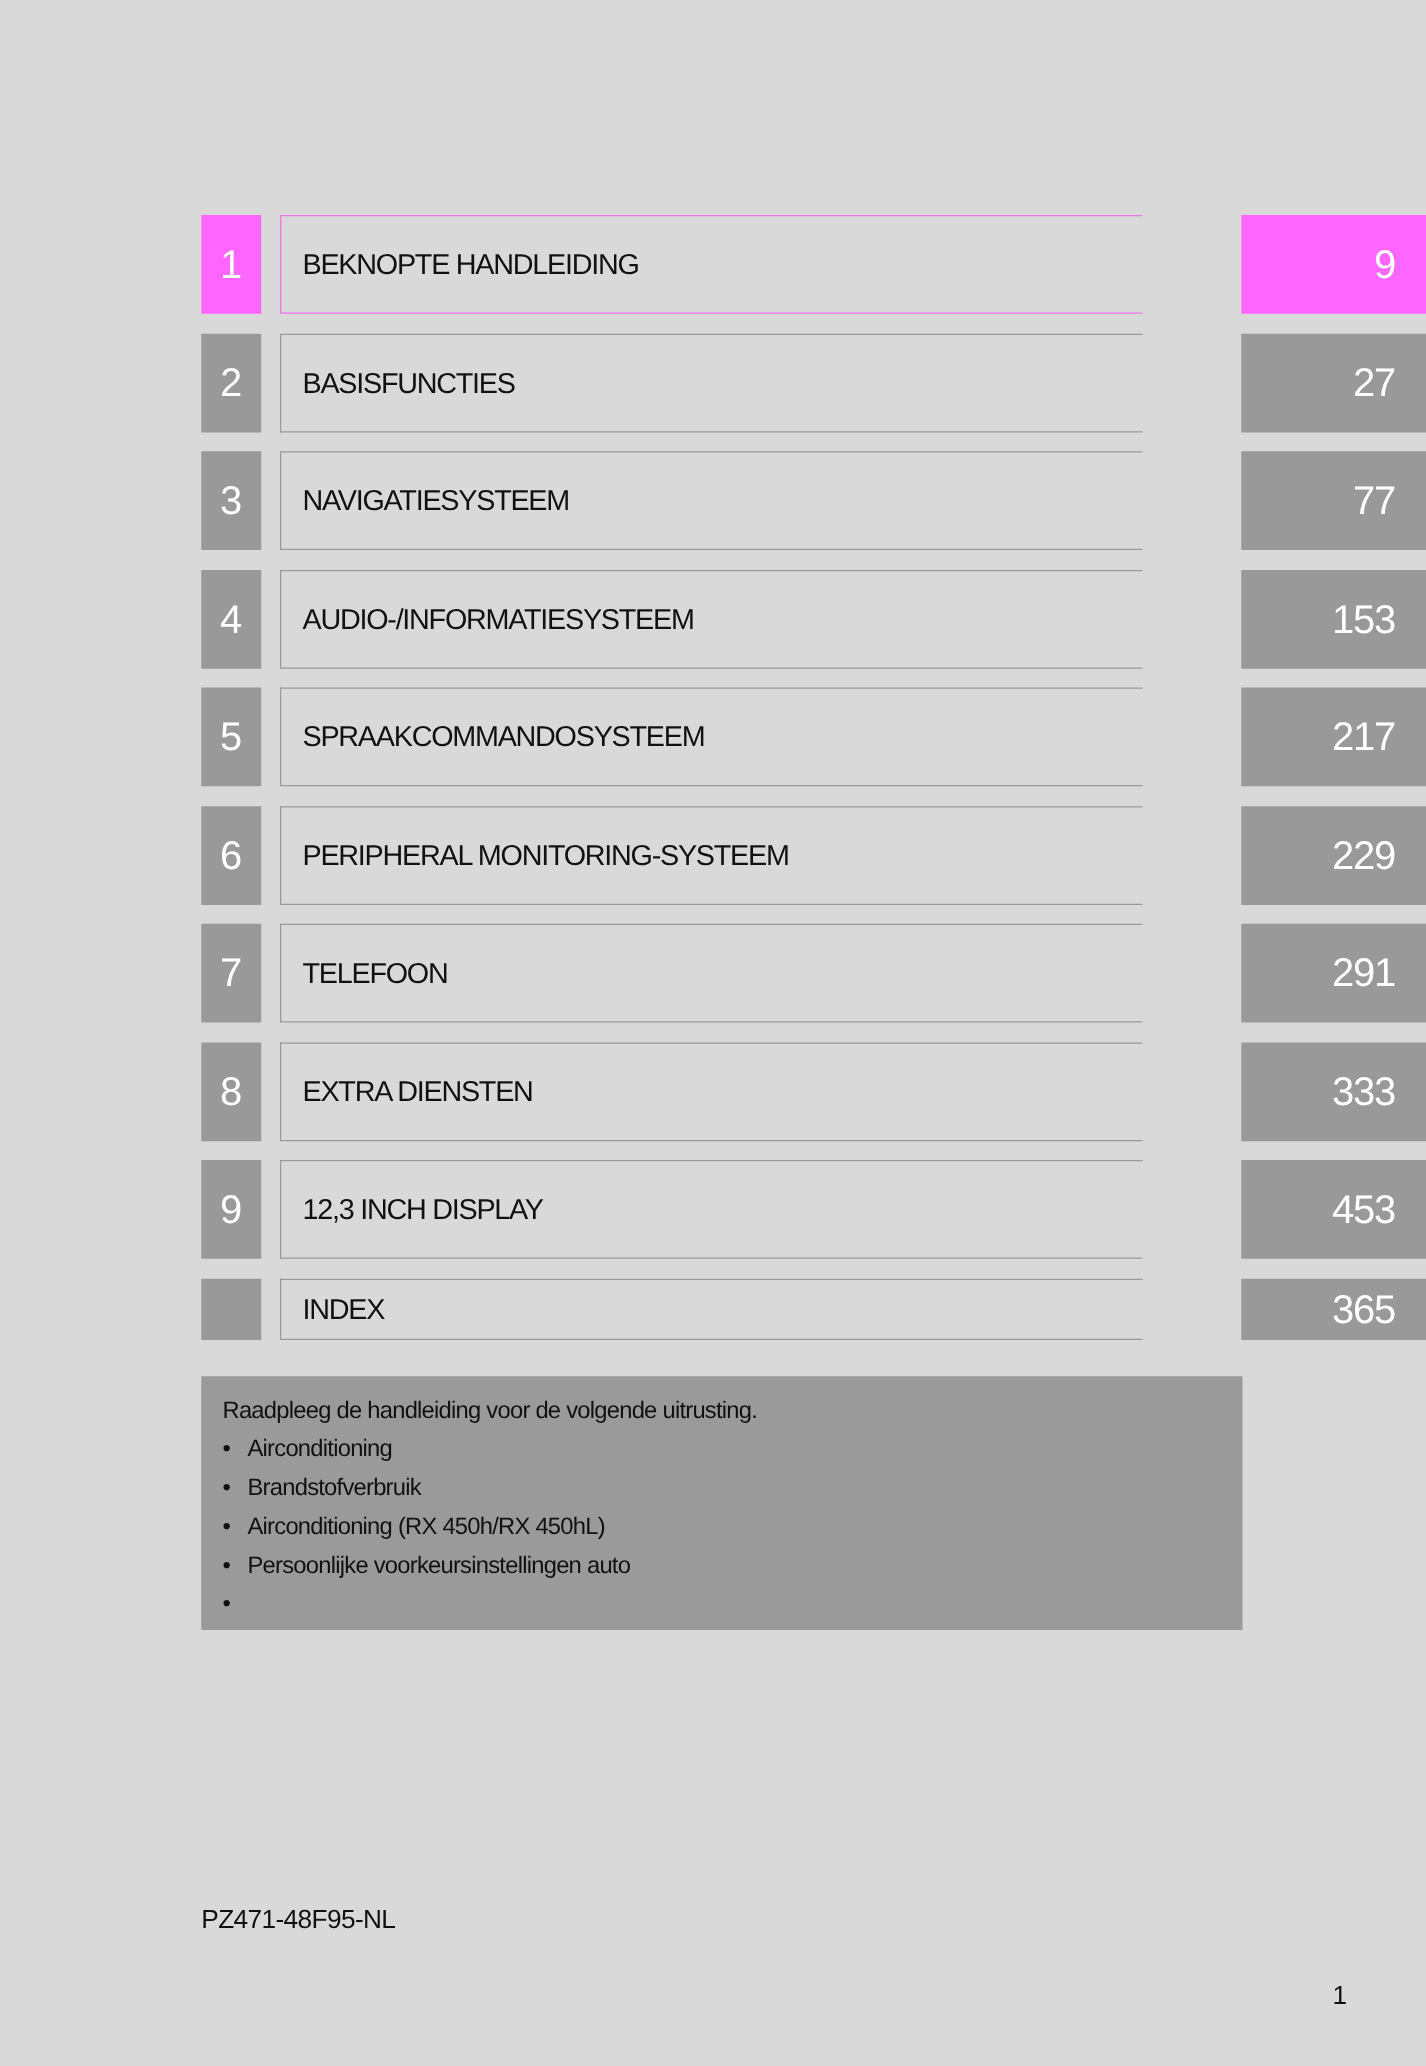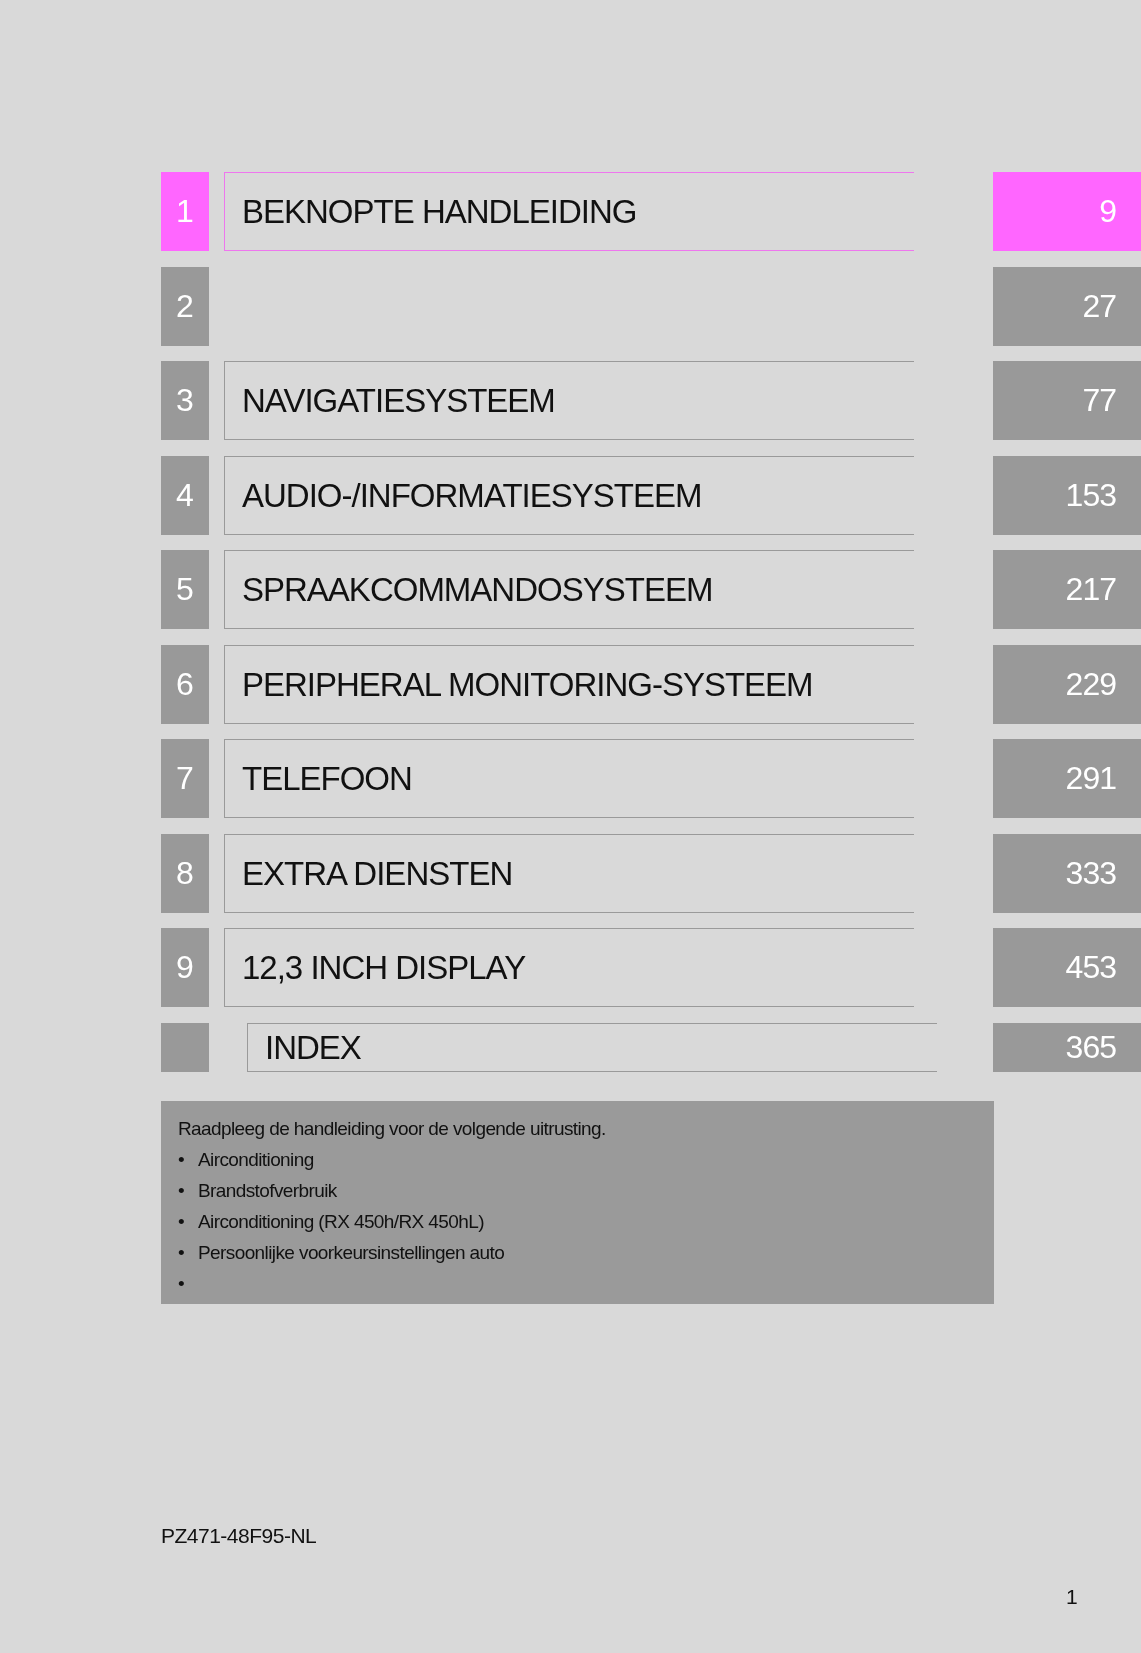--- a/index.html
+++ b/index.html
@@ -9,32 +9,32 @@
   }
   .toc-row { position:absolute; left:161px; width:980px; height:79px; }
   .num-box {
     position:absolute; left:0; top:0; width:48px; height:79px; background:#999999;
     color:#fff; font-size:32px; display:flex; align-items:center; justify-content:center;
   }
   .title-box {
     position:absolute; left:63px; top:0; width:690px; height:79px; box-sizing:border-box;
     border:1.5px solid #9a9a9a; border-right:none; background:#d9d9d9;
     display:flex; align-items:center; padding-left:17px;
-    font-size:33px; letter-spacing:-1px; color:#111;
+    font-size:23px; letter-spacing:-1px; color:#111;
   }
   .page-box {
     position:absolute; left:832px; top:0; width:148px; height:79px; background:#999999;
     color:#fff; font-size:32px; display:flex; align-items:center; justify-content:flex-end;
     padding-right:25px; box-sizing:border-box; letter-spacing:-1px;
   }
   .toc-row.active .num-box, .toc-row.active .page-box { background:#ff66ff; }
   .toc-row.active .title-box { border-color:#ee77ee; border-width:1.5px; }
   .toc-row.index { height:49px; }
   .toc-row.index .num-box, .toc-row.index .page-box { height:49px; }
-  .toc-row.index .title-box { height:49px;margin-left:23px; }
+  .toc-row.index .title-box { height:49px; }
 
   .info-box {
     position:absolute; left:161px; top:1101px; width:833px; height:203px; background:#9a9a9a;
     box-sizing:border-box; padding:12px 0 0 17px; font-size:19px; line-height:31px; color:#111;
     letter-spacing:-0.6px;
   }
   .info-box ul { list-style:none; margin:0; padding:0; }
   .info-box li { display:flex; }
   .bullet { width:20px; }
 
@@ -45,20 +45,21 @@
 <body>
 
 <div>
   <div class="toc-row active" style="top:172px;">
     <div class="num-box">1</div>
     <div class="title-box">BEKNOPTE HANDLEIDING</div>
     <div class="page-box">9</div>
   </div>
   <div class="toc-row" style="top:267px;">
     <div class="num-box">2</div>
+    <div class="title-box">BASISFUNCTIES</div>
     <div class="page-box">27</div>
   </div>
   <div class="toc-row" style="top:361px;">
     <div class="num-box">3</div>
     <div class="title-box">NAVIGATIESYSTEEM</div>
     <div class="page-box">77</div>
   </div>
   <div class="toc-row" style="top:456px;">
     <div class="num-box">4</div>
     <div class="title-box">AUDIO-/INFORMATIESYSTEEM</div>

